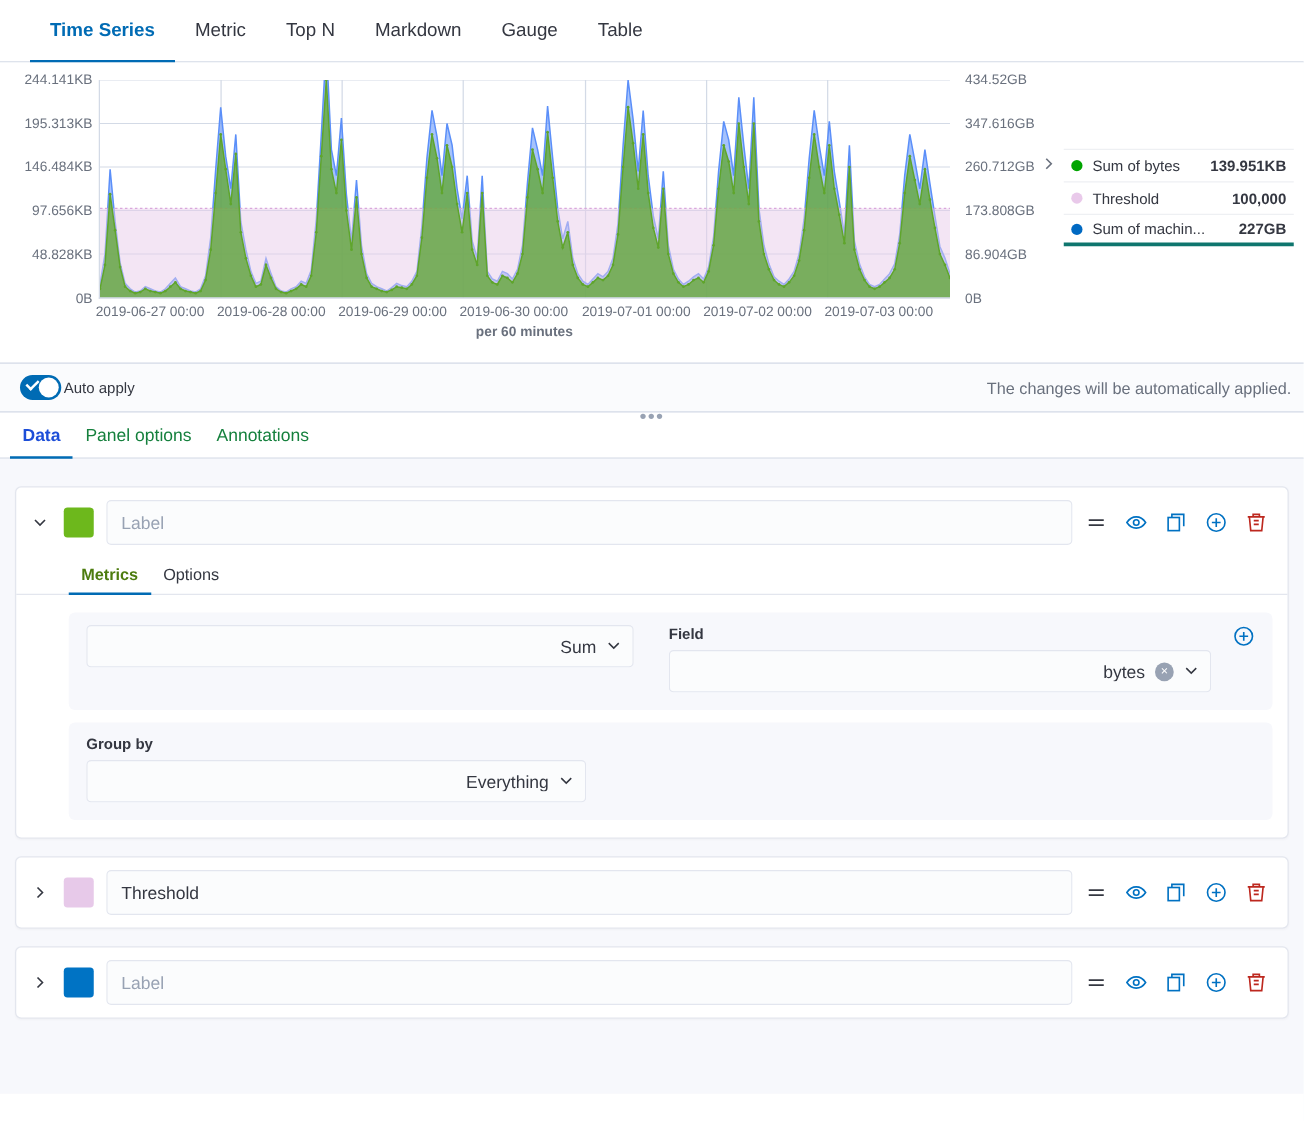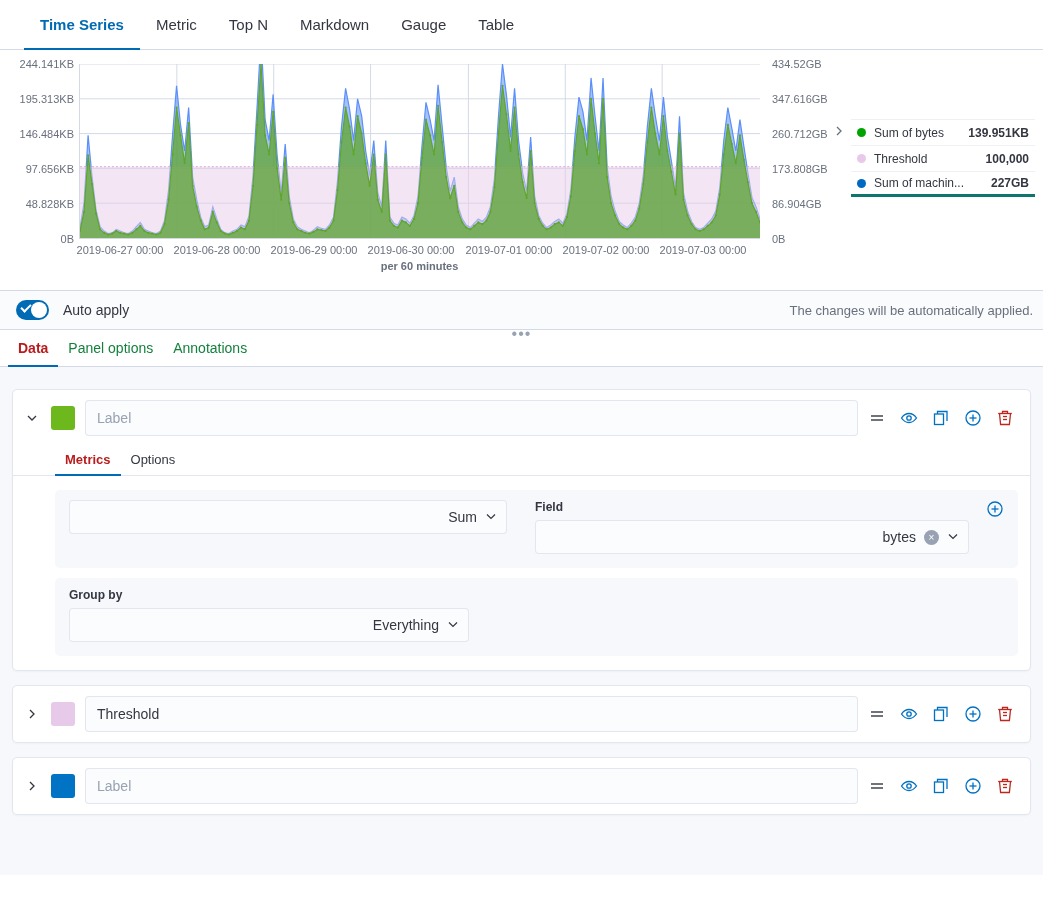--- a/index.html
+++ b/index.html
@@ -80,39 +80,39 @@
   }
   .switch .knob{
     position:absolute; right:2px; top:2px; width:16px; height:16px;
     border-radius:50%; background:#fff;
   }
   .switch .check{
     position:absolute; left:5px; top:4px; width:10px; height:6px;
     border-left:2px solid #fff; border-bottom:2px solid #fff;
     transform:rotate(-45deg);
   }
-  .apply-label{ margin-left:14px; font-size:14px; color:#343741; }
+  .apply-label{ margin-left:2px; font-size:12px; color:#343741; }
   .apply-note{ margin-left:auto; font-size:13px; color:#69707D; }
   .grab{
     position:absolute; left:50%; transform:translateX(-50%);
     top:38px; font-size:16px; letter-spacing:1px; color:#98a2b3; cursor:grab;
     line-height:10px; z-index:3;
   }
 
   
   .sub-tabs{
     height:37px; display:flex; align-items:stretch; padding-left:8px;
     border-bottom:1px solid #d3dae6; background:#fff;
   }
   .sub-tab{
     display:flex; align-items:center; padding:0 10px; font-size:14px;
     color:#15803d; cursor:pointer; border-bottom:2px solid transparent;
     position:relative; top:1px;
   }
-  .sub-tab.active{ color:#b91c1c; font-weight:bold; border-bottom-color:#006BB4; }
+  .sub-tab.active{ color:#1d4ed8; font-weight:bold; border-bottom-color:#006BB4; }
 
   
   .series-area{ background:#f7f8fc; padding:14px 12px; height:508px; }
   .series{
     background:#fff; border:1px solid #e3e6ee; border-radius:5px;
     margin-bottom:14px; box-shadow:0 1px 2px rgba(0,0,0,.03);margin-top:8px;
   }
   .series-head{ display:flex; align-items:center; padding:10px 10px; gap:10px; }
   .caret{
     width:18px; height:18px; display:flex; align-items:center; justify-content:center;
@@ -131,21 +131,21 @@
 
   .metrics-tabs{
     display:flex; align-items:stretch; height:32px; padding-left:42px;
     border-bottom:1px solid #e3e6ee; margin-top:-2px;
   }
   .mtab{
     display:flex; align-items:center; padding:0 10px; font-size:13px;
     color:#343741; cursor:pointer; border-bottom:2px solid transparent;
     position:relative; top:1px;
   }
-  .mtab.active{ color:#b91c1c; font-weight:bold; border-bottom-color:#006BB4; }
+  .mtab.active{ color:#4d7c0f; font-weight:bold; border-bottom-color:#006BB4; }
 
   .agg-panel{
     margin:14px 12px 0 42px; background:#f7f8fc; border-radius:5px;
     padding:10px 14px 14px 14px; position:relative;
   }
   .fields{ display:flex; gap:28px; }
   .field-col{ display:flex; flex-direction:column; }
   .field-label{
     font-size:12px; font-weight:bold; color:#343741; margin-bottom:6px;
     display:flex; align-items:center; gap:8px;

